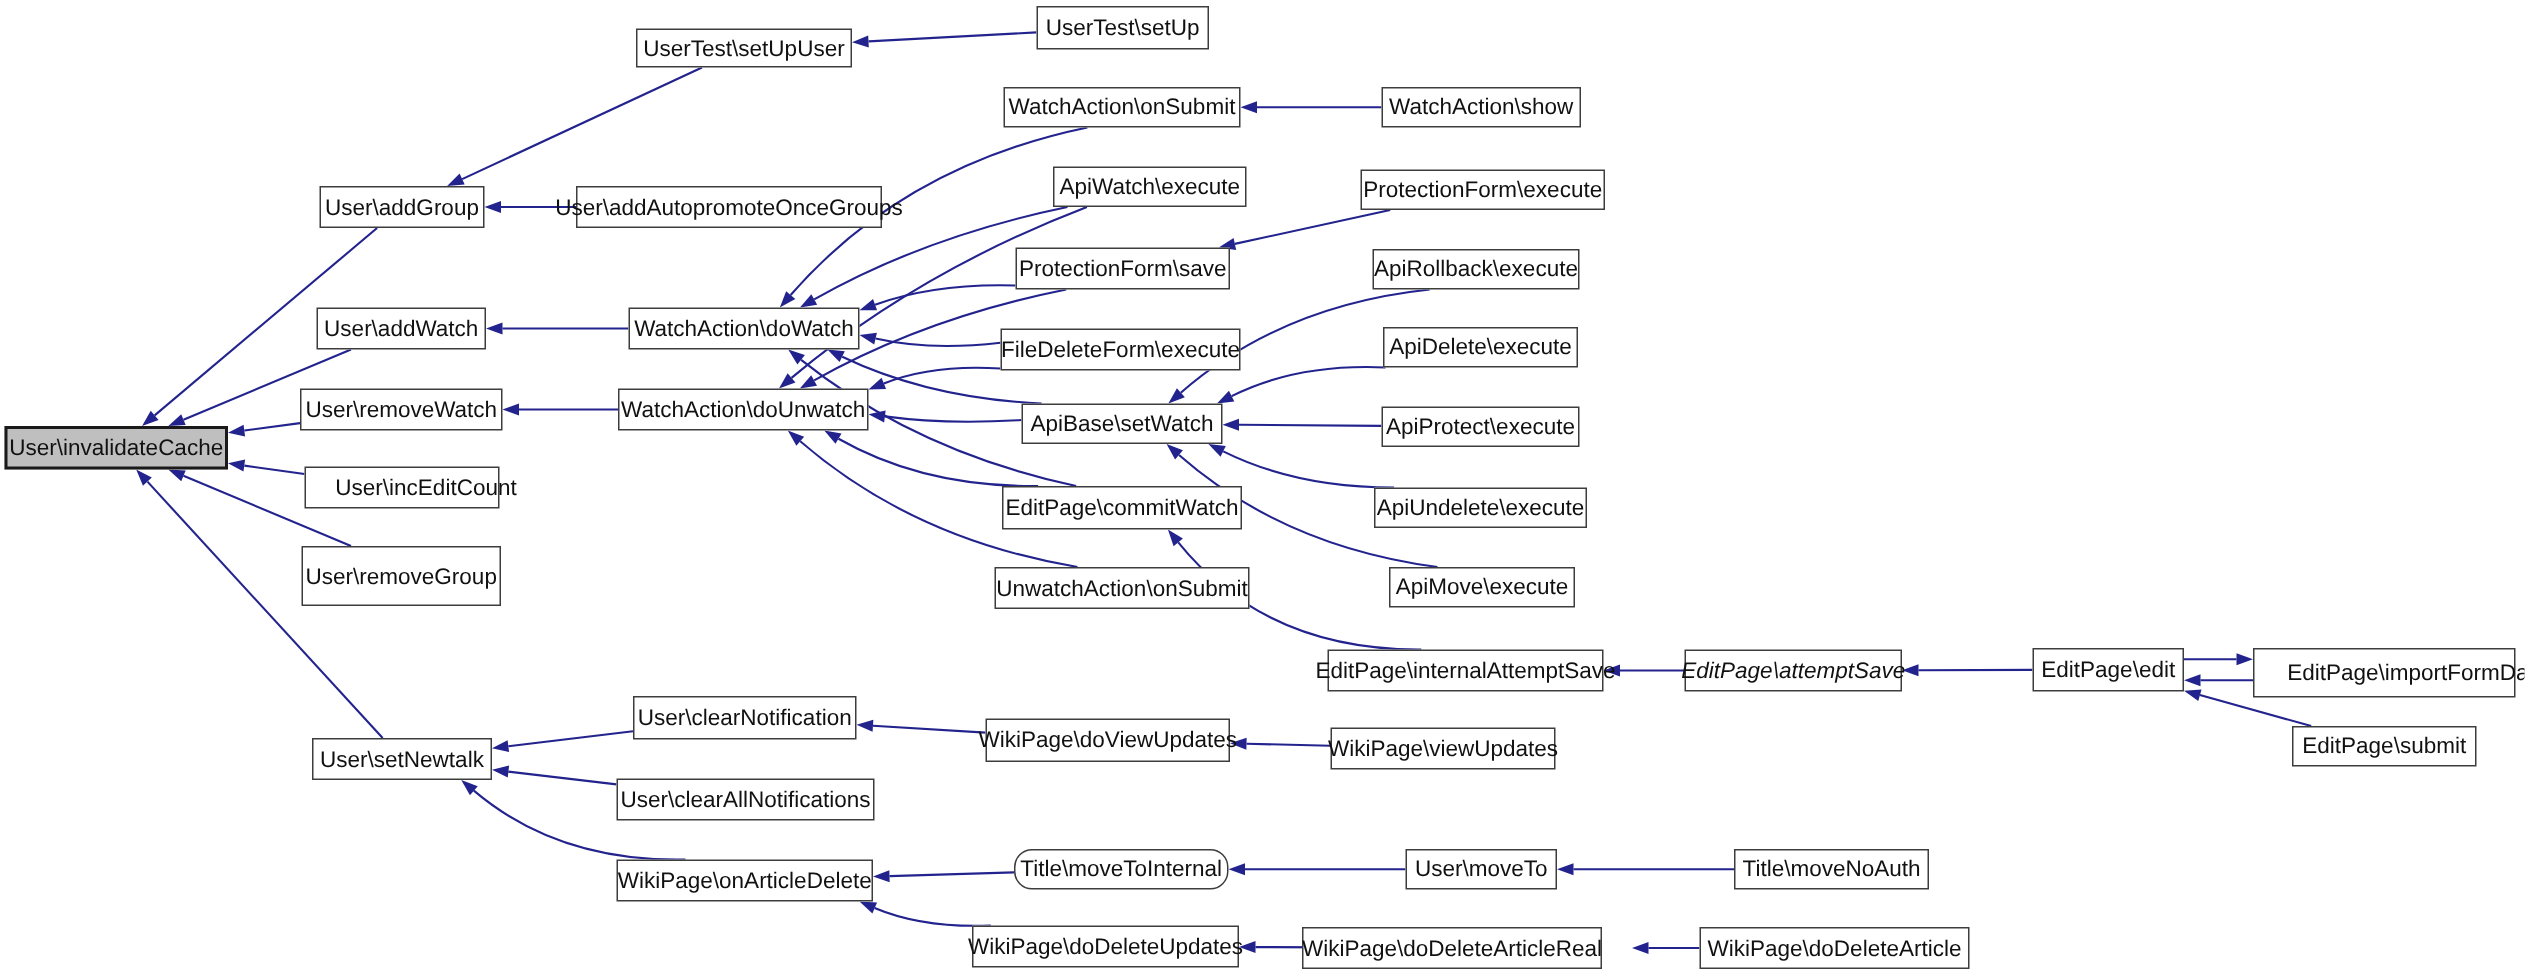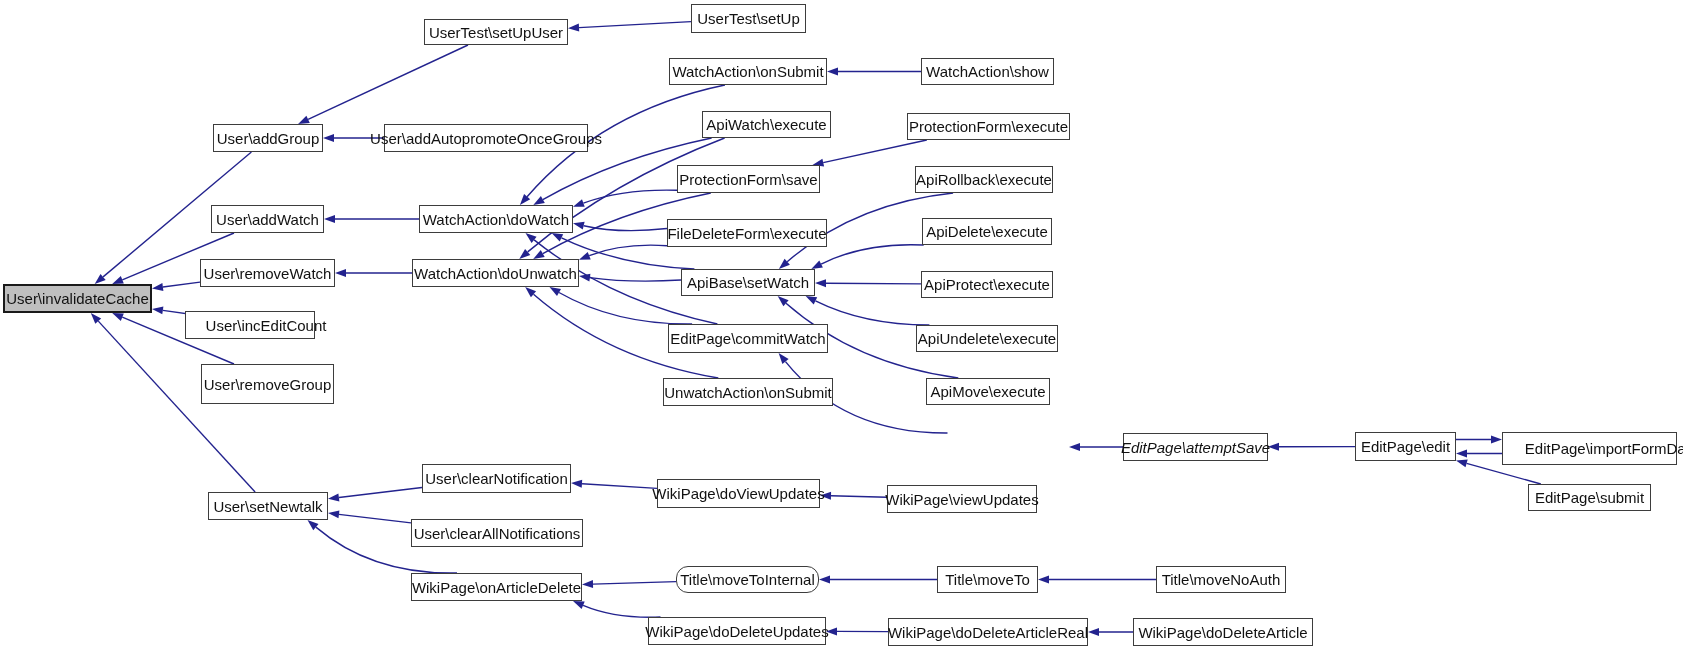--- a/index.html
+++ b/index.html
@@ -125,21 +125,21 @@
       <polygon points="573.0,601.0 584.7,601.6 581.6,609.0" fill="#23238e"></polygon>
       <path d="M888.0,631.6 Q857.0,631.5 837.0,631.4" fill="none" stroke="#23238e" stroke-width="1.4"></path>
       <polygon points="826.0,631.4 837.0,627.4 837.0,635.4" fill="#23238e"></polygon>
       <path d="M1133.0,632.0 Q1110.5,632.0 1099.0,632.0" fill="none" stroke="#23238e" stroke-width="1.4"></path>
       <polygon points="1088.0,632.0 1099.0,628.0 1099.0,636.0" fill="#23238e"></polygon>
     </svg>
 <div class="node hl" style="left: 3px; top: 284px; width: 149px; height: 29px;">User\invalidateCache</div>
     <div class="node" style="left: 213px; top: 124px; width: 110px; height: 28px;">User\addGroup</div>
     <div class="node" style="left: 211px; top: 205px; width: 113px; height: 28px;">User\addWatch</div>
     <div class="node" style="left: 200px; top: 259px; width: 135px; height: 28px;">User\removeWatch</div>
-    <div class="node" style="left: 185px; top: 311px; width: 130px; height: 28px; padding-left: 32px;">User\incEditCount</div>
+    <div class="node" style="left: 203px; top: 311px; width: 130px; height: 28px; padding-left: 32px;">User\incEditCount</div>
     <div class="node" style="left: 201px; top: 364px; width: 133px; height: 40px;">User\removeGroup</div>
     <div class="node" style="left: 208px; top: 492px; width: 120px; height: 28px;">User\setNewtalk</div>
     <div class="node" style="left: 424px; top: 19px; width: 144px; height: 26px;">UserTest\setUpUser</div>
     <div class="node" style="left: 384px; top: 124px; width: 204px; height: 28px;">User\addAutopromoteOnceGroups</div>
     <div class="node" style="left: 419px; top: 205px; width: 154px; height: 28px;">WatchAction\doWatch</div>
     <div class="node" style="left: 412px; top: 259px; width: 167px; height: 28px;">WatchAction\doUnwatch</div>
     <div class="node" style="left: 422px; top: 464px; width: 149px; height: 29px;">User\clearNotification</div>
     <div class="node" style="left: 411px; top: 519px; width: 172px; height: 28px;">User\clearAllNotifications</div>
     <div class="node" style="left: 411px; top: 573px; width: 171px; height: 28px;">WikiPage\onArticleDelete</div>
     <div class="node" style="left: 691px; top: 4px; width: 115px; height: 29px;">UserTest\setUp</div>
@@ -153,22 +153,23 @@
     <div class="node" style="left: 657px; top: 479px; width: 163px; height: 29px;">WikiPage\doViewUpdates</div>
     <div class="node" style="left: 676px; top: 566px; width: 143px; height: 27px; border-radius: 12px;">Title\moveToInternal</div>
     <div class="node" style="left: 648px; top: 617px; width: 178px; height: 28px;">WikiPage\doDeleteUpdates</div>
     <div class="node" style="left: 921px; top: 58px; width: 133px; height: 27px;">WatchAction\show</div>
     <div class="node" style="left: 907px; top: 113px; width: 163px; height: 27px;">ProtectionForm\execute</div>
     <div class="node" style="left: 915px; top: 166px; width: 138px; height: 27px;">ApiRollback\execute</div>
     <div class="node" style="left: 922px; top: 218px; width: 130px; height: 27px;">ApiDelete\execute</div>
     <div class="node" style="left: 921px; top: 271px; width: 132px; height: 27px;">ApiProtect\execute</div>
     <div class="node" style="left: 916px; top: 325px; width: 142px; height: 27px;">ApiUndelete\execute</div>
     <div class="node" style="left: 926px; top: 378px; width: 124px; height: 27px;">ApiMove\execute</div>
+    <div class="node" style="left: 885px; top: 433px; width: 184px; height: 28px;">EditPage\internalAttemptSave</div>
     <div class="node" style="left: 887px; top: 485px; width: 150px; height: 28px;">WikiPage\viewUpdates</div>
-    <div class="node" style="left: 937px; top: 566px; width: 101px; height: 27px;">Title\moveTo</div>
-    <div class="node" style="left: 888px; top: 618px; width: 200px; height: 28px;">WikiPage\doDeleteArticleReal</div>
+    <div class="node" style="left: 937px; top: 566px; width: 101px; height: 27px;">User\moveTo</div>
+    <div class="node" style="left: 868px; top: 618px; width: 200px; height: 28px;">WikiPage\doDeleteArticleReal</div>
     <div class="node" style="left: 1123px; top: 433px; width: 145px; height: 28px; font-style: italic;">EditPage\attemptSave</div>
     <div class="node" style="left: 1156px; top: 566px; width: 130px; height: 27px;">Title\moveNoAuth</div>
     <div class="node" style="left: 1133px; top: 618px; width: 180px; height: 28px;">WikiPage\doDeleteArticle</div>
     <div class="node" style="left: 1355px; top: 432px; width: 101px; height: 29px;">EditPage\edit</div>
     <div class="node" style="left: 1502px; top: 432px; width: 175px; height: 33px; padding-left: 44px;">EditPage\importFormData</div>
     <div class="node" style="left: 1528px; top: 484px; width: 123px; height: 27px;">EditPage\submit</div>
   </div>
 
 </body></html>

